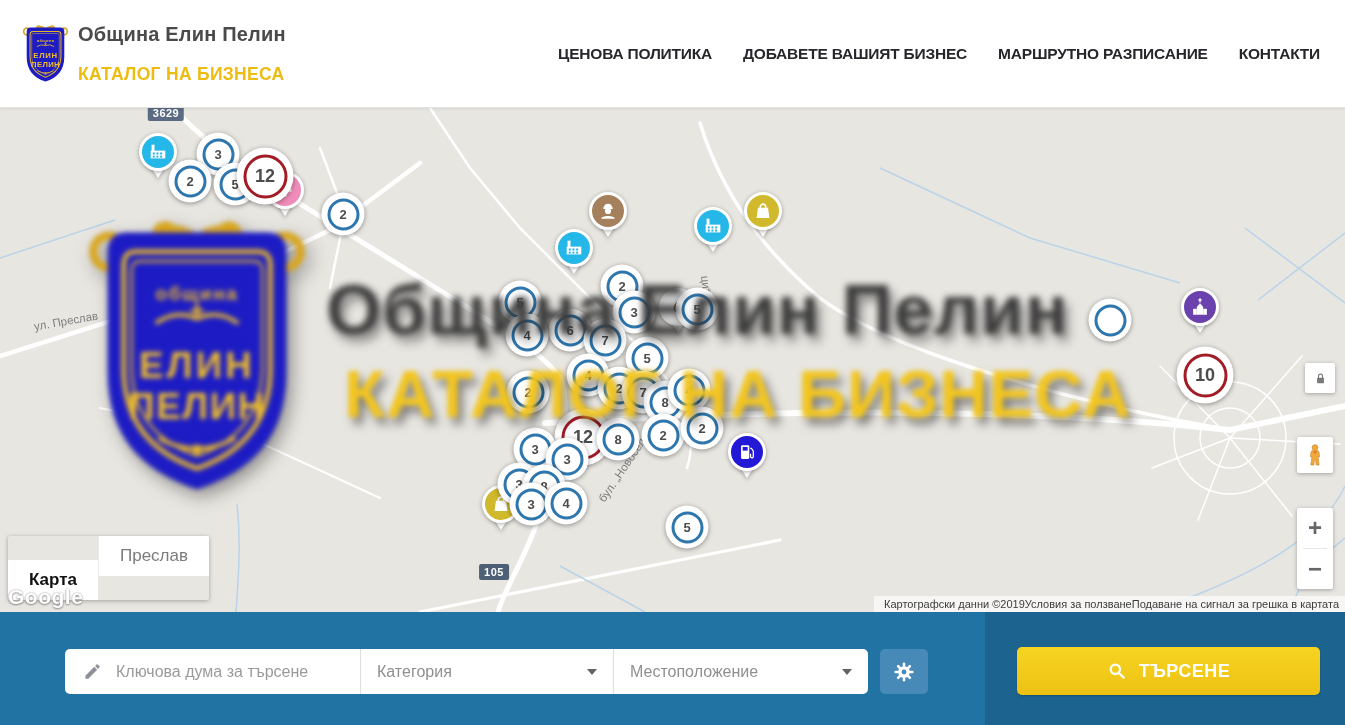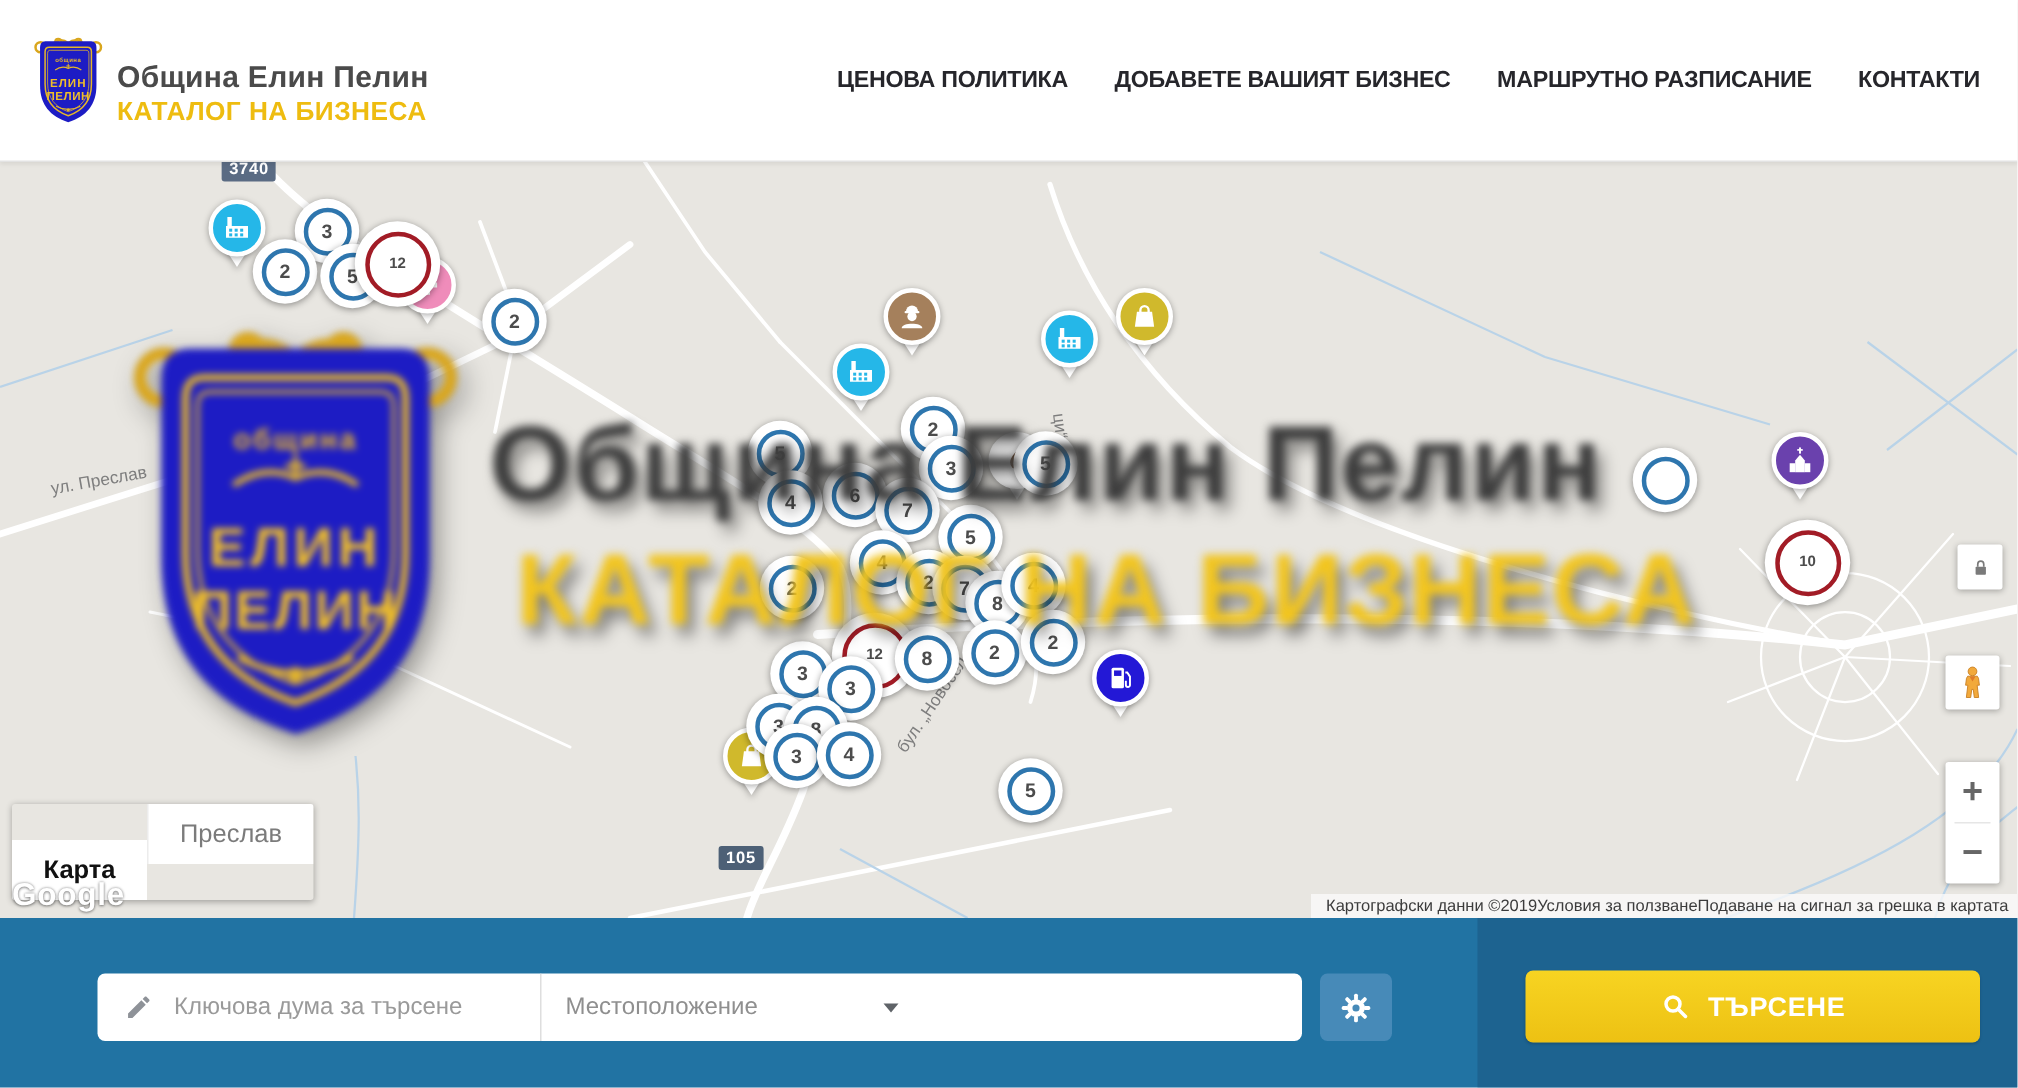--- a/index.html
+++ b/index.html
@@ -5,40 +5,40 @@
   * { margin:0; padding:0; box-sizing:border-box; }
   html,body { width:1345px; height:725px; overflow:hidden; font-family:"Liberation Sans", sans-serif; background:#fff; }
 
   
   .header { position:relative; width:100%; height:108px; background:#fff; border-bottom:1px solid #e3e3e3;
             box-shadow:0 1px 3px rgba(0,0,0,.08); display:flex; align-items:center; justify-content:space-between; z-index:50; }
   .logo-wrap { display:flex; align-items:flex-end; margin-left:22px; cursor:pointer; }
   .logo-crest { width:47px; height:62px; }
   .logo-text { margin-left:9px; }
   .logo-org { font-size:20px; font-weight:bold; color:#4a4a4a; letter-spacing:.2px; }
-  .logo-product { font-size:17.5px; font-weight:bold; color:#eebc10; letter-spacing:.3px; margin-top:0; }
+  .logo-product { font-size:17.5px; font-weight:bold; color:#eebc10; letter-spacing:.3px; margin-top:18px; }
   .nav { display:flex; gap:31px; margin-right:25px; }
   .nav a { text-decoration:none; font-size:15.5px; font-weight:bold; color:#26262b; letter-spacing:-.2px; white-space:nowrap; cursor:pointer; }
 
   
   .map { position:relative; width:100%; height:504px; background:#e8e6e1; overflow:hidden; }
   .roads { position:absolute; left:0; top:0; z-index:1; }
   .street-label { position:absolute; font-size:11.5px; color:#7e7e7e; white-space:nowrap; z-index:2; transform:translate(-50%,-50%); }
   .road-badge { position:absolute; background:#5a6b83; color:#fff; font-size:11px; font-weight:bold; padding:2px 5px;
                 border-radius:2px; z-index:2; transform:translate(-50%,-50%); letter-spacing:.5px; }
 
   
   #markers { position:absolute; left:0; top:0; width:100%; height:100%; z-index:3; }
   .cluster { position:absolute; transform:translate(-50%,-50%); width:43px; height:43px; background:#fff; border-radius:50%;
              box-shadow:0 1px 5px rgba(0,0,0,.4); display:flex; align-items:center; justify-content:center; cursor:pointer; }
   .cluster .ring { width:32px; height:32px; border-radius:50%; border:3px solid #2e76ae; display:flex; align-items:center;
                    justify-content:center; font-size:13px; font-weight:bold; color:#4c4c4c; background:#fff; }
   .cluster.red .ring { border-color:#a21c26; }
   .cluster.big { width:57px; height:57px; }
-  .cluster.big .ring { width:44px; height:44px; font-size:10px; }
+  .cluster.big .ring { width:44px; height:44px; font-size:18px; }
   .pin { position:absolute; width:44px; height:56px; margin-left:-22px; margin-top:-22px; cursor:pointer; }
   .pin-tail { position:absolute; left:50%; top:28px; transform:translateX(-50%); width:0; height:0;
               border:11px solid transparent; border-top:17px solid #fff; filter:drop-shadow(0 2px 2px rgba(0,0,0,.25)); }
   .pin-circle { position:absolute; left:50%; top:0; transform:translateX(-50%); width:38px; height:38px; border-radius:50%;
                 background:var(--pin,#ccc); border:3px solid #fff; box-shadow:0 1px 4px rgba(0,0,0,.35);
                 display:flex; align-items:center; justify-content:center; }
   .pin-svg { width:22px; height:22px; color:#fff; }
 
   
   .wm { position:absolute; z-index:6; pointer-events:none; }
@@ -238,21 +238,21 @@
       <path d="M0,150 L115,112"></path>
       <path d="M236,504 C240,450 240,424 237,396"></path>
       <path d="M1245,120 L1345,195 M1345,125 L1258,192"></path>
       <path d="M1150,504 C1250,470 1320,432 1345,378"></path>
       <path d="M1290,504 C1302,462 1330,442 1345,430"></path>
       <path d="M560,458 L645,504"></path>
       <path d="M880,60 L1030,130 M1030,130 L1180,175"></path>
     </g>
   </svg>
 
-  <div class="road-badge" style="left:166px; top:5px;">3740</div>
+  <div class="road-badge" style="left:166px; top:5px;">3629</div>
   <div class="road-badge" style="left:494px; top:464px; background:#4d6076;">105</div>
   <div class="street-label" style="left:66px; top:213px; transform:translate(-50%,-50%) rotate(-10deg);">ул. Преслав</div>
   <div class="street-label" style="left:622px; top:362px; transform:translate(-50%,-50%) rotate(-56deg);">бул. „Новосел</div>
   <div class="street-label" style="left:706px; top:176px; transform:translate(-50%,-50%) rotate(83deg);">ци“</div>
 
   <div id="markers">
       <div class="pin" style="--pin: #25b7e8; left: 158px; top: 47px;">
         <div class="pin-tail"></div>
         <div class="pin-circle">
           <svg class="pin-svg">
@@ -529,20 +529,24 @@
   </div>
 </div>
 
 <div class="searchbar">
   <div class="sb-white">
     <div class="sb-kw">
       <svg>
           <use href="#i-pencil" xlink:href="#i-pencil"></use>
         </svg>
       <input class="kw-input" type="text" placeholder="Ключова дума за търсене" style="">
+    </div>
+    <div class="sb-select sb-cat">
+      <span class="lbl">Категория</span>
+      <span class="chev"></span>
     </div>
     <div class="sb-select sb-loc">
       <span class="lbl">Местоположение</span>
       <span class="chev"></span>
     </div>
   </div>
   <button class="sb-gear">
     <svg>
         <use href="#i-gear" xlink:href="#i-gear"></use>
       </svg>

